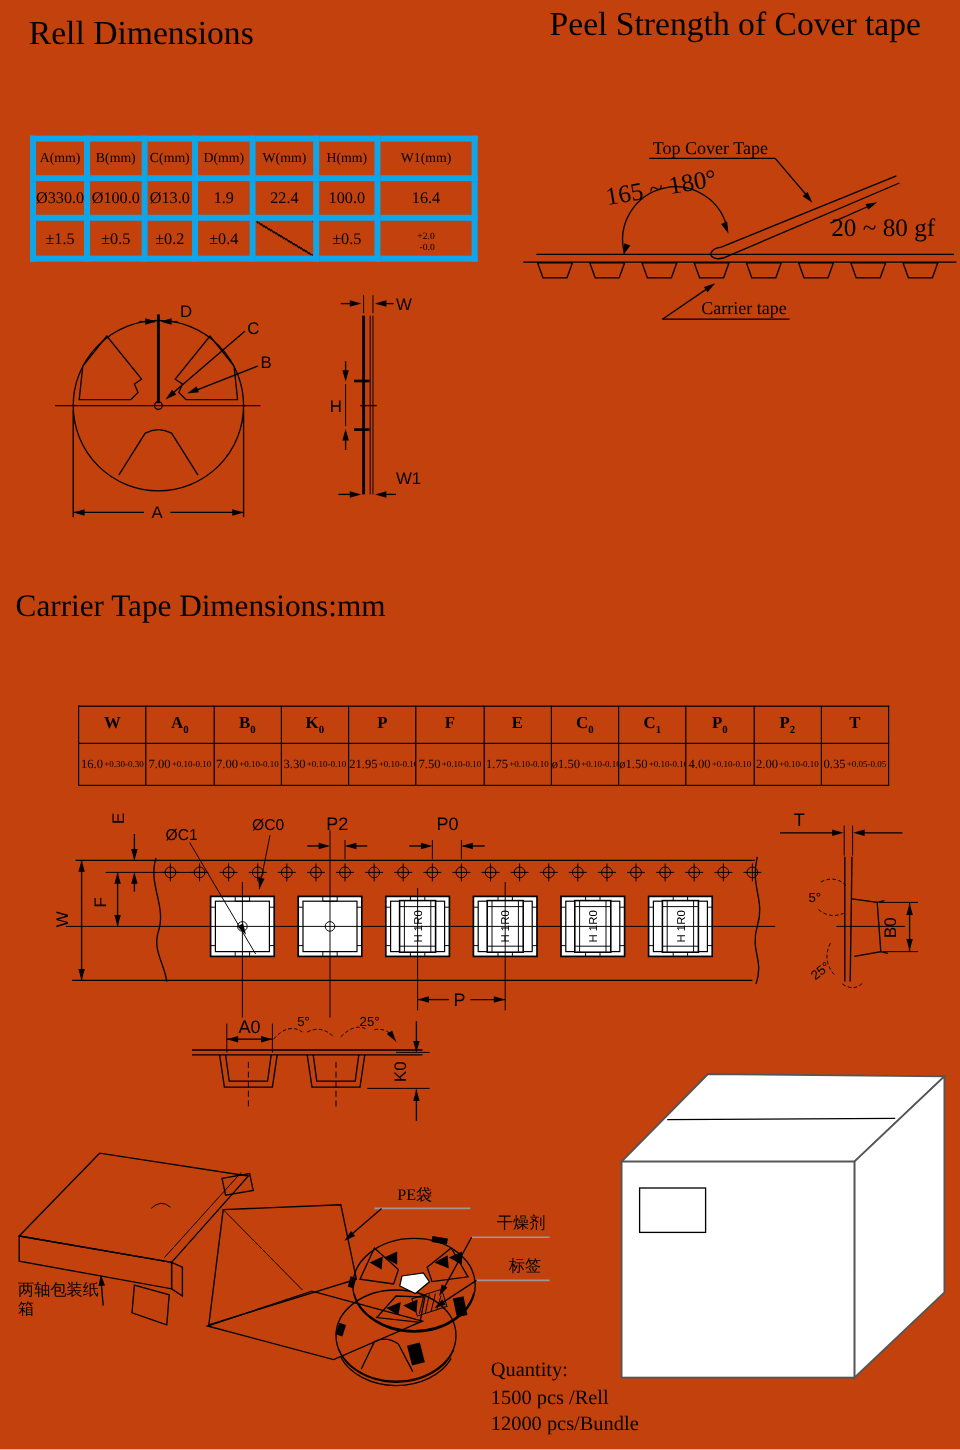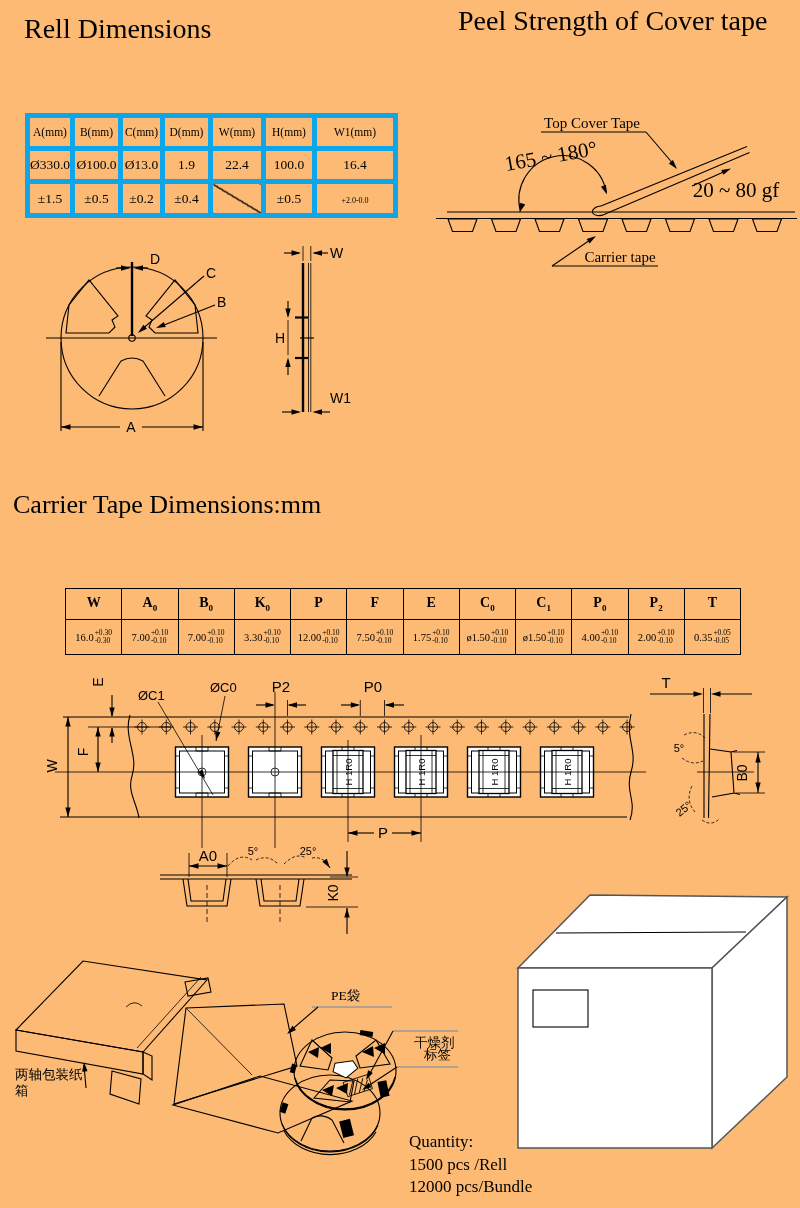--- a/index.html
+++ b/index.html
@@ -1,37 +1,37 @@
 <!DOCTYPE html>
 <html><head>
 <meta charset="utf-8">
 <style>
   html,body{margin:0;padding:0;background:#fff;}
-  #page{position:relative;width:800px;height:1208px;background:#fdba74;overflow:hidden;
+  #page{position:relative;width:800px;height:1208px;background:#c2410c;overflow:hidden;
         font-family:"Liberation Serif",serif;color:#000;}
   .abs{position:absolute;}
   .title{font-size:28px;white-space:nowrap;}
   .title2{font-size:26px;white-space:nowrap;}
   
   table{border-collapse:collapse;table-layout:fixed;}
   #reel-table{position:absolute;left:25px;top:113px;width:368px;}
   #reel-table td{border:5px solid #0ea5e9;text-align:center;vertical-align:middle;padding:0;overflow:hidden;}
   #reel-table .hr td{height:28px;font-size:11.5px;}
   #reel-table .vr td{height:28px;font-size:13.5px;}
   #reel-table .tr2 td{height:29px;font-size:13.5px;}
   td.slash{background:linear-gradient(to top right,transparent calc(50% - 0.7px),#000 calc(50% - 0.7px),#000 calc(50% + 0.7px),transparent calc(50% + 0.7px));}
-  .stack{display:inline-flex;font-size:8px;line-height:8.5px;text-align:right;}
+  .stack{display:inline-flex;flex-direction:column;font-size:8px;line-height:8.5px;text-align:right;}
   
   #carrier-table{position:absolute;left:65px;top:588px;width:676px;}
   #carrier-table td{border:1px solid #000;text-align:center;vertical-align:middle;padding:0;overflow:hidden;}
   #carrier-table .hr td{height:30px;font-size:14px;font-weight:bold;}
   #carrier-table .hr sub{font-size:9px;}
   #carrier-table .vr td{height:34px;font-size:10.5px;}
   .cv{display:inline-flex;align-items:center;gap:1px;justify-content:flex-start;}
-  .tol{display:inline-flex;flex-direction:column;font-size:7.5px;line-height:8px;text-align:left;}
+  .tol{display:inline-flex;flex-direction:row;font-size:7.5px;line-height:8px;text-align:left;}
   
   #peel-notes{position:absolute;left:477px;top:282px;font-size:24px;line-height:37px;white-space:nowrap;}
   
   .cjk{position:absolute;font-size:13.5px;line-height:16px;font-family:"Liberation Serif",serif;}
   #quantity{position:absolute;left:409px;top:1131px;font-size:17px;line-height:22.5px;white-space:nowrap;}
   svg{position:absolute;left:0;top:0;}
   .ln{stroke:#000;stroke-width:1.1;fill:none;}
   .thin{stroke:#000;stroke-width:0.8;fill:none;}
   .gry{stroke:#999;stroke-width:1.3;fill:none;}
   .lbl{font-family:"Liberation Sans",sans-serif;fill:#000;stroke:none;}
@@ -131,21 +131,21 @@
               </span>
             </span></td>
       <td><span class="cv">
               <span>3.30</span>
               <span class="tol">
                 <span>+0.10</span>
                 <span>-0.10</span>
               </span>
             </span></td>
       <td><span class="cv">
-              <span>12.00</span>
+              <span>21.95</span>
               <span class="tol">
                 <span>+0.10</span>
                 <span>-0.10</span>
               </span>
             </span></td>
       <td><span class="cv">
               <span>7.50</span>
               <span class="tol">
                 <span>+0.10</span>
                 <span>-0.10</span>
@@ -520,21 +520,21 @@
       <line x1="393" y1="1031" x2="368" y2="1077" class="ln"></line>
         <use href="#ah" transform="translate(366,1080) rotate(118)"></use>
       <line x1="397" y1="1067" x2="458" y2="1067" class="gry"></line>
       <line x1="397" y1="1067" x2="365" y2="1088" class="ln"></line>
         <use href="#ah" transform="translate(362,1090) rotate(148)"></use>
     </g>
   </svg>
 
   <div class="cjk" style="left:15px;top:1067px;width:72px;">两轴包装纸箱</div>
   <div class="cjk" style="left:331px;top:988px;">PE袋</div>
-  <div class="cjk" style="left:414px;top:1011px;margin-top:24px;">干燥剂</div>
+  <div class="cjk" style="left:414px;top:1011px;">干燥剂</div>
   <div class="cjk" style="left:424px;top:1047px;">标签</div>
   <div id="quantity">
     <div>Quantity:</div>
     <div>1500 pcs /Rell</div>
     <div>12000 pcs/Bundle</div>
   </div>
 
 </div>
 
 </body></html>

